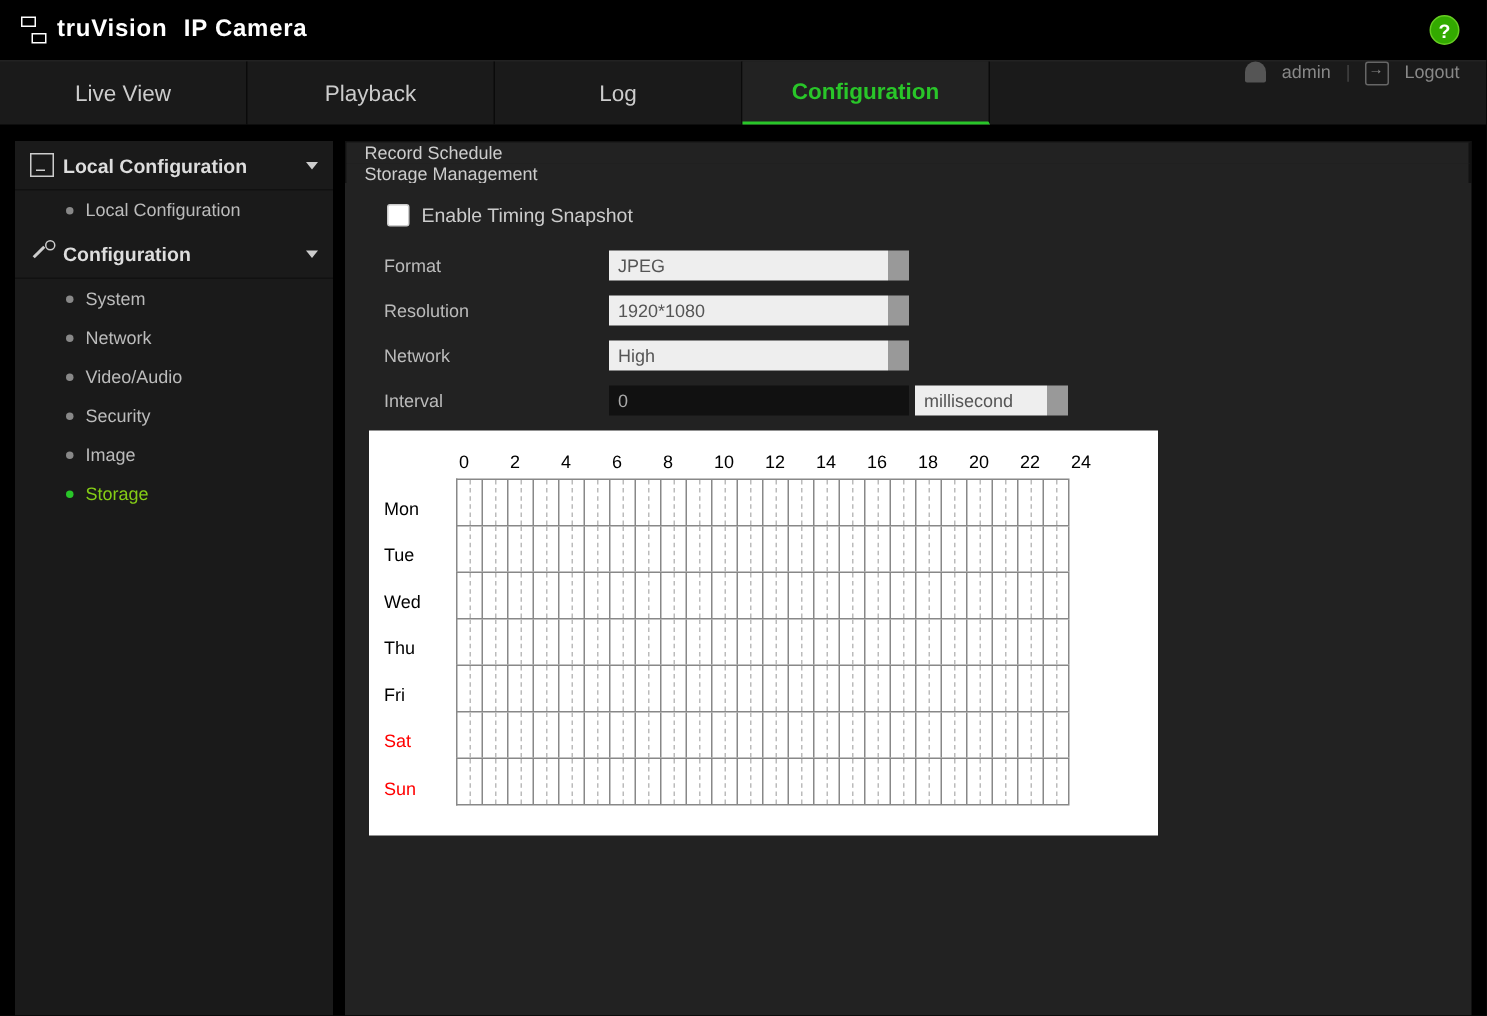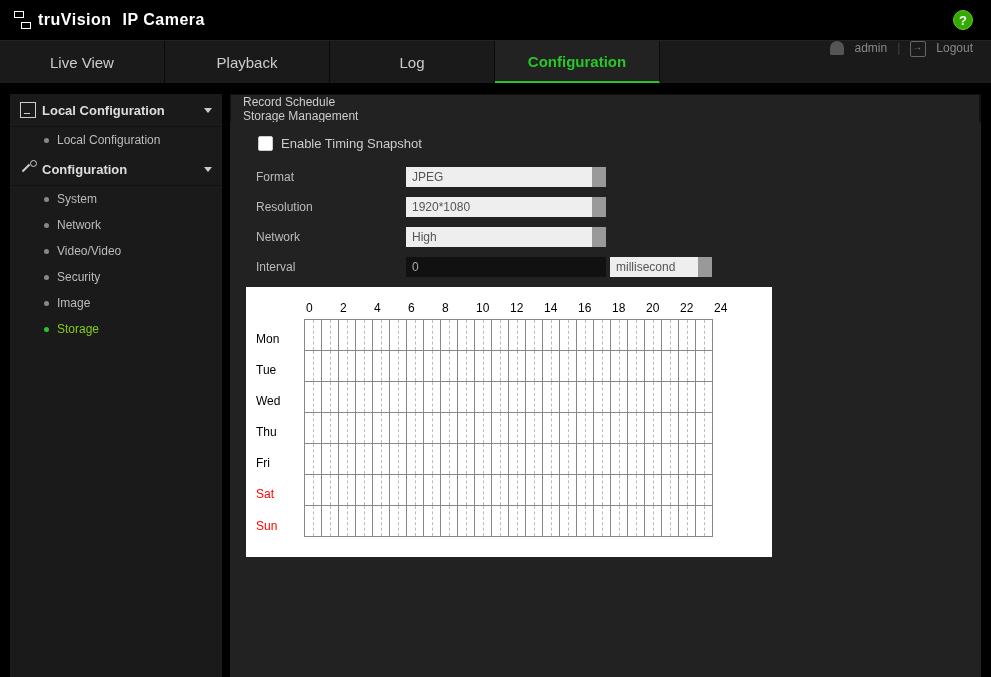--- a/index.html
+++ b/index.html
@@ -126,21 +126,21 @@
     <div class="side-item">
           <span class="bullet"></span>
           <span>System</span>
         </div>
     <div class="side-item">
           <span class="bullet"></span>
           <span>Network</span>
         </div>
     <div class="side-item">
           <span class="bullet"></span>
-          <span>Video/Video</span>
+          <span>Video/Audio</span>
         </div>
     <div class="side-item">
           <span class="bullet"></span>
           <span>Security</span>
         </div>
     <div class="side-item">
           <span class="bullet"></span>
           <span>Image</span>
         </div>
     <div class="side-item active">

